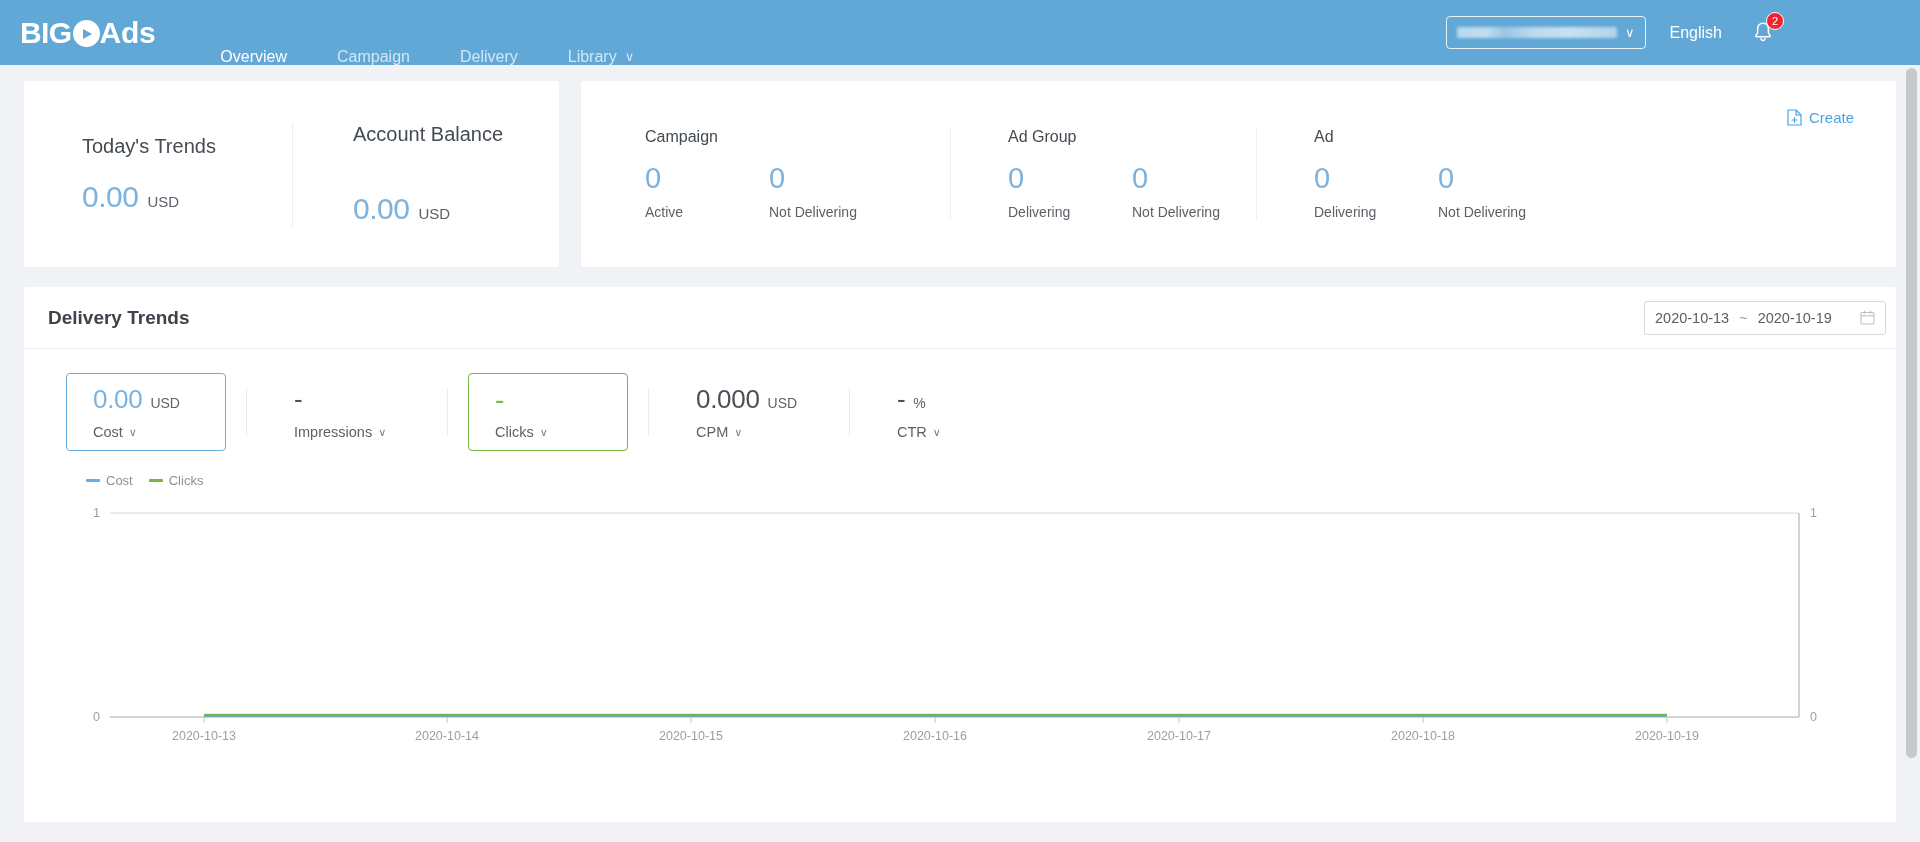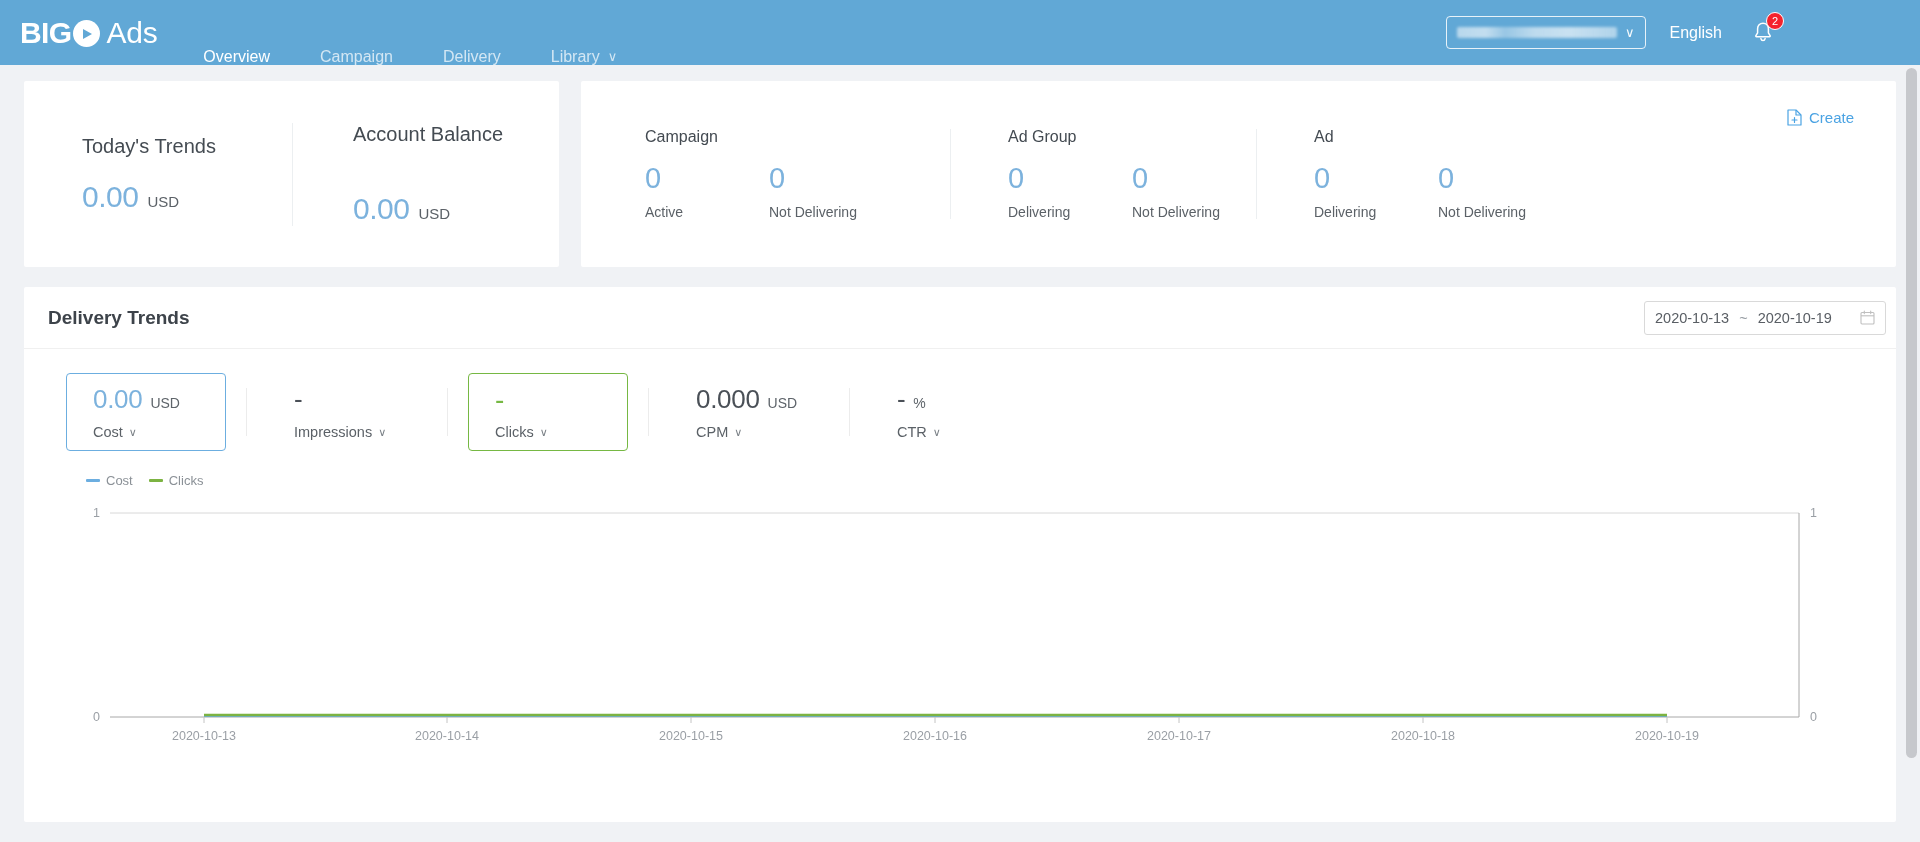--- a/index.html
+++ b/index.html
@@ -17,22 +17,21 @@
     height: 65px;
     background: #61a8d6;
     display: flex;
     align-items: center;
     padding: 0 24px 0 20px;
     position: relative;
   }
   .logo {
     display: flex;
     align-items: center;
-    gap: 7px;
-    margin-right: 21px;
+    margin-right: 40px;
     user-select: none;
   }
   .logo-bigo {
     font-size: 30px;
     font-weight: bold;
     color: #ffffff;
     letter-spacing: -0.6px;
     display: flex;
     align-items: center;
   }
@@ -51,21 +50,21 @@
   .logo-o-play::after {
     content: "";
     width: 0; height: 0;
     border-left: 9px solid #61a8d6;
     border-top: 5.5px solid transparent;
     border-bottom: 5.5px solid transparent;
     margin-left: 3px;
   }
   .logo-ads {
     font-size: 30px;
-    font-weight: 400;
+    font-weight: 700;
     color: #ffffff;
     letter-spacing: -0.3px;
   }
   .nav {
     display: flex;
     align-items: center;
     gap: 0px;
     height: 100%;
     margin-top: 48px;
   }

